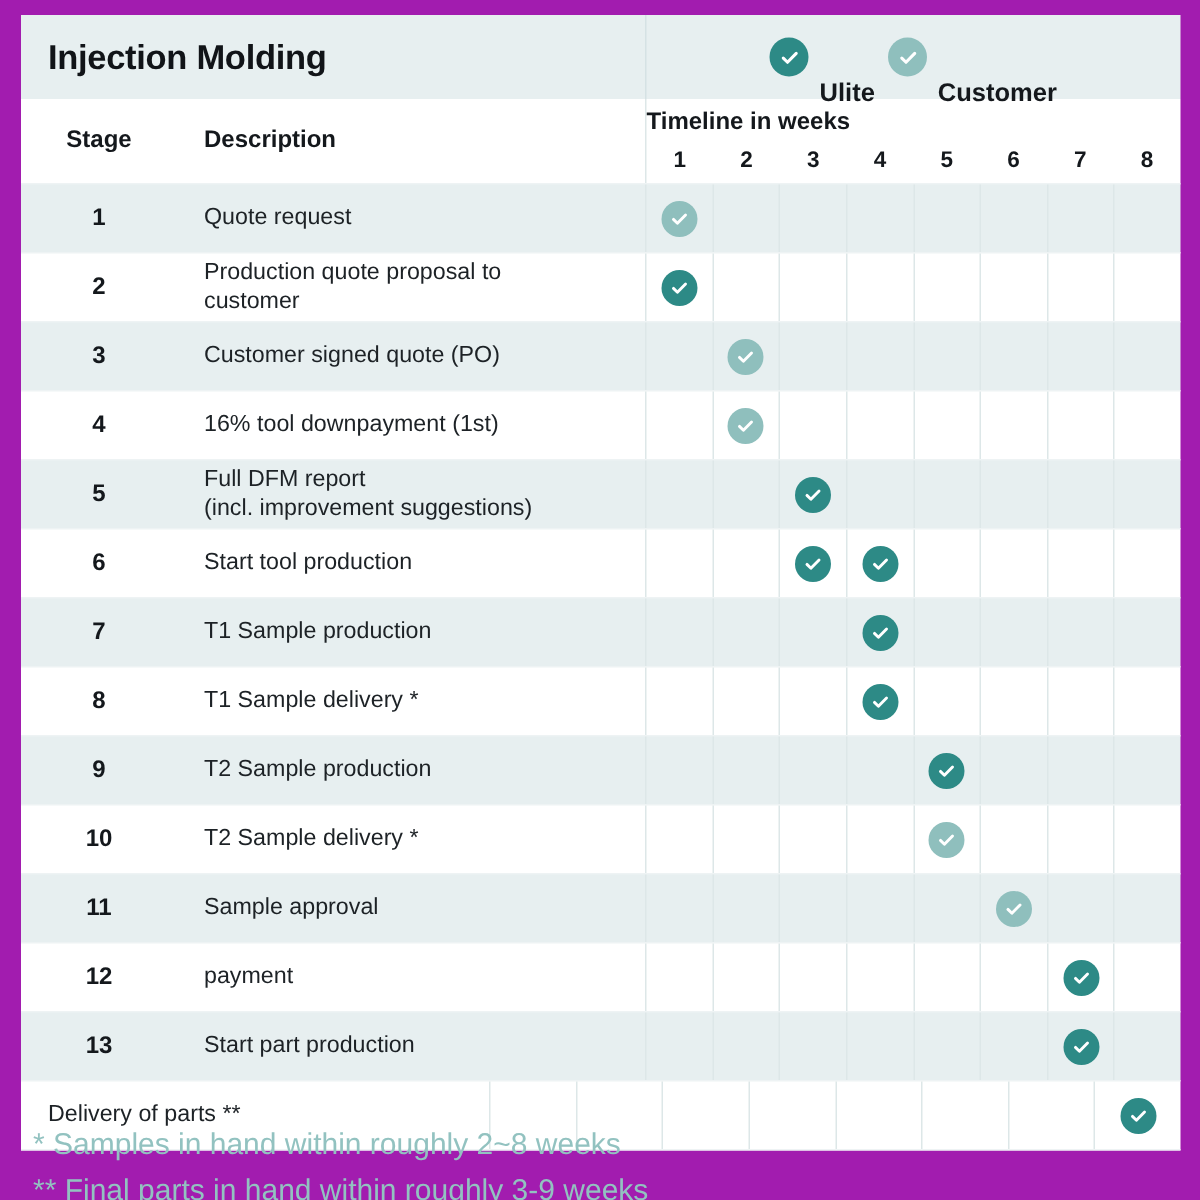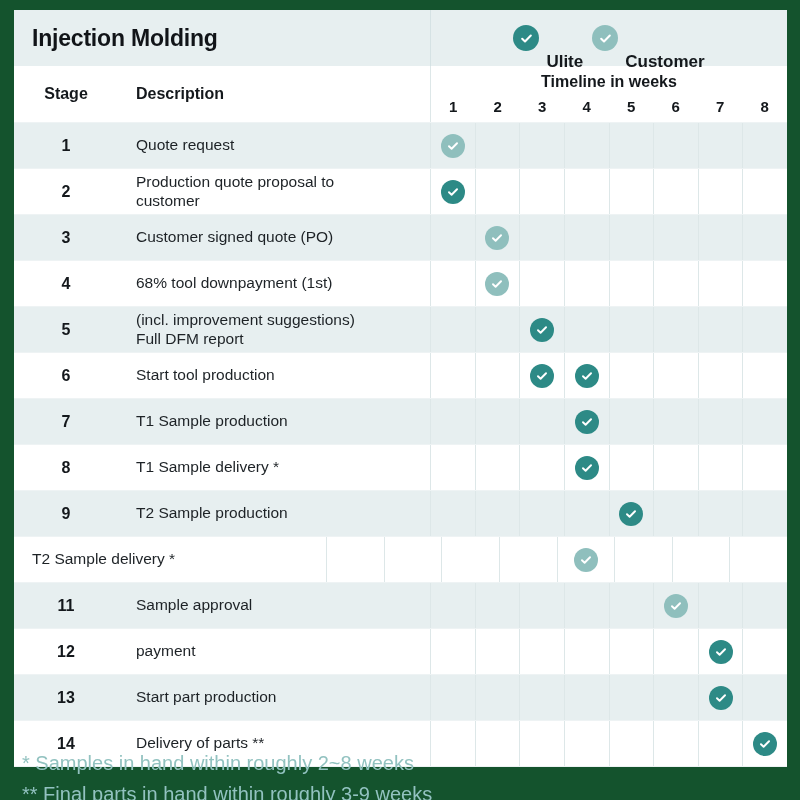--- a/index.html
+++ b/index.html
@@ -12,21 +12,21 @@
     height: 800px;
     font-family: "Liberation Sans", sans-serif;
     -webkit-font-smoothing: antialiased;
     overflow: hidden;
   }
 
   #root {
     position: relative;
     width: 800px;
     height: 800px;
-    background: #14532d;
+    background: #a21caf;
   }
 
   .table-wrap {
     position: absolute;
     left: 14px;
     top: 10px;
     width: 773px;
   }
 
   
@@ -108,21 +108,21 @@
     flex: 1;
     position: relative;
     border-left: 1px solid #dde7e8;
     box-sizing: border-box;
   }
   .timeline-title {
     position: absolute;
     top: 7px;
     left: 0;
     right: 0;
-    text-align: center;
+    text-align: left;
     font-size: 16px;
     font-weight: bold;
     color: #14181c;
   }
   .week-nums {
     position: absolute;
     bottom: 7px;
     left: 0;
     right: 0;
     display: flex;
@@ -318,21 +318,21 @@
             <div class="wk"></div>
             <div class="wk"></div>
             <div class="wk"></div>
             <div class="wk"></div>
           </div>
         </div>
         <div class="row plain">
           <div class="cell-stage">4</div>
           <div class="cell-desc">
             <div>
-              <span class="sub">68% tool downpayment  (1st)</span>
+              <span class="sub">16% tool downpayment  (1st)</span>
             </div>
           </div>
           <div class="weeks">
             <div class="wk"></div>
             <div class="wk">
               <span class="chk chk-light">
                 <svg width="14" height="14" viewBox="0 0 16 16" aria-hidden="true">
                   <path d="M3.4 8.3 L6.4 11.2 L12.6 4.9" fill="none" stroke="#ffffff" stroke-width="2.2" stroke-linecap="round" stroke-linejoin="round"></path>
                 </svg>
               </span>
@@ -342,22 +342,22 @@
             <div class="wk"></div>
             <div class="wk"></div>
             <div class="wk"></div>
             <div class="wk"></div>
           </div>
         </div>
         <div class="row alt">
           <div class="cell-stage">5</div>
           <div class="cell-desc">
             <div>
+              <span class="sub">Full DFM report</span>
               <span class="sub">(incl. improvement suggestions)</span>
-              <span class="sub">Full DFM report</span>
             </div>
           </div>
           <div class="weeks">
             <div class="wk"></div>
             <div class="wk"></div>
             <div class="wk">
               <span class="chk chk-dark">
                 <svg width="14" height="14" viewBox="0 0 16 16" aria-hidden="true">
                   <path d="M3.4 8.3 L6.4 11.2 L12.6 4.9" fill="none" stroke="#ffffff" stroke-width="2.2" stroke-linecap="round" stroke-linejoin="round"></path>
                 </svg>
@@ -466,20 +466,21 @@
                   <path d="M3.4 8.3 L6.4 11.2 L12.6 4.9" fill="none" stroke="#ffffff" stroke-width="2.2" stroke-linecap="round" stroke-linejoin="round"></path>
                 </svg>
               </span>
             </div>
             <div class="wk"></div>
             <div class="wk"></div>
             <div class="wk"></div>
           </div>
         </div>
         <div class="row plain">
+          <div class="cell-stage">10</div>
           <div class="cell-desc">
             <div>
               <span class="sub">T2 Sample delivery *</span>
             </div>
           </div>
           <div class="weeks">
             <div class="wk"></div>
             <div class="wk"></div>
             <div class="wk"></div>
             <div class="wk"></div>
@@ -561,21 +562,20 @@
               <span class="chk chk-dark">
                 <svg width="14" height="14" viewBox="0 0 16 16" aria-hidden="true">
                   <path d="M3.4 8.3 L6.4 11.2 L12.6 4.9" fill="none" stroke="#ffffff" stroke-width="2.2" stroke-linecap="round" stroke-linejoin="round"></path>
                 </svg>
               </span>
             </div>
             <div class="wk"></div>
           </div>
         </div>
         <div class="row plain">
-          <div class="cell-stage">14</div>
           <div class="cell-desc">
             <div>
               <span class="sub">Delivery of parts **</span>
             </div>
           </div>
           <div class="weeks">
             <div class="wk"></div>
             <div class="wk"></div>
             <div class="wk"></div>
             <div class="wk"></div>

